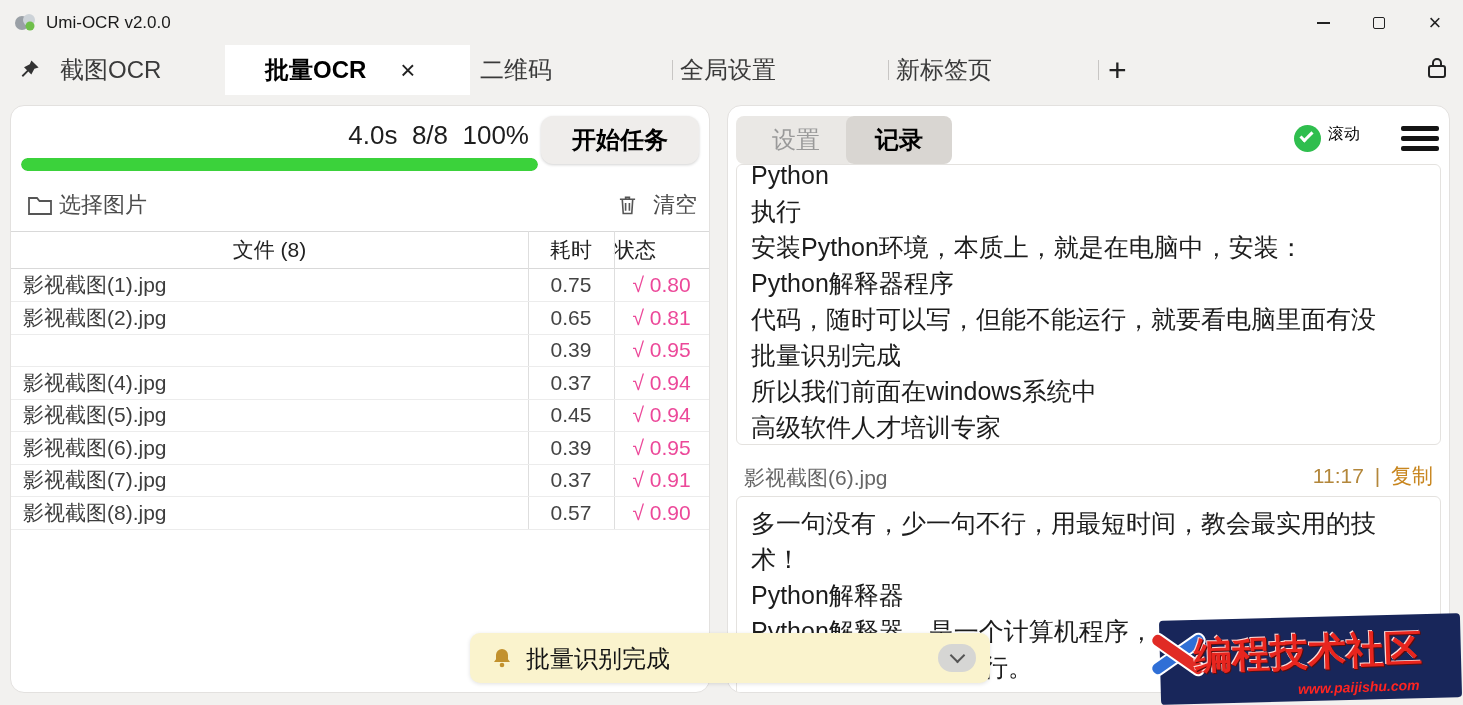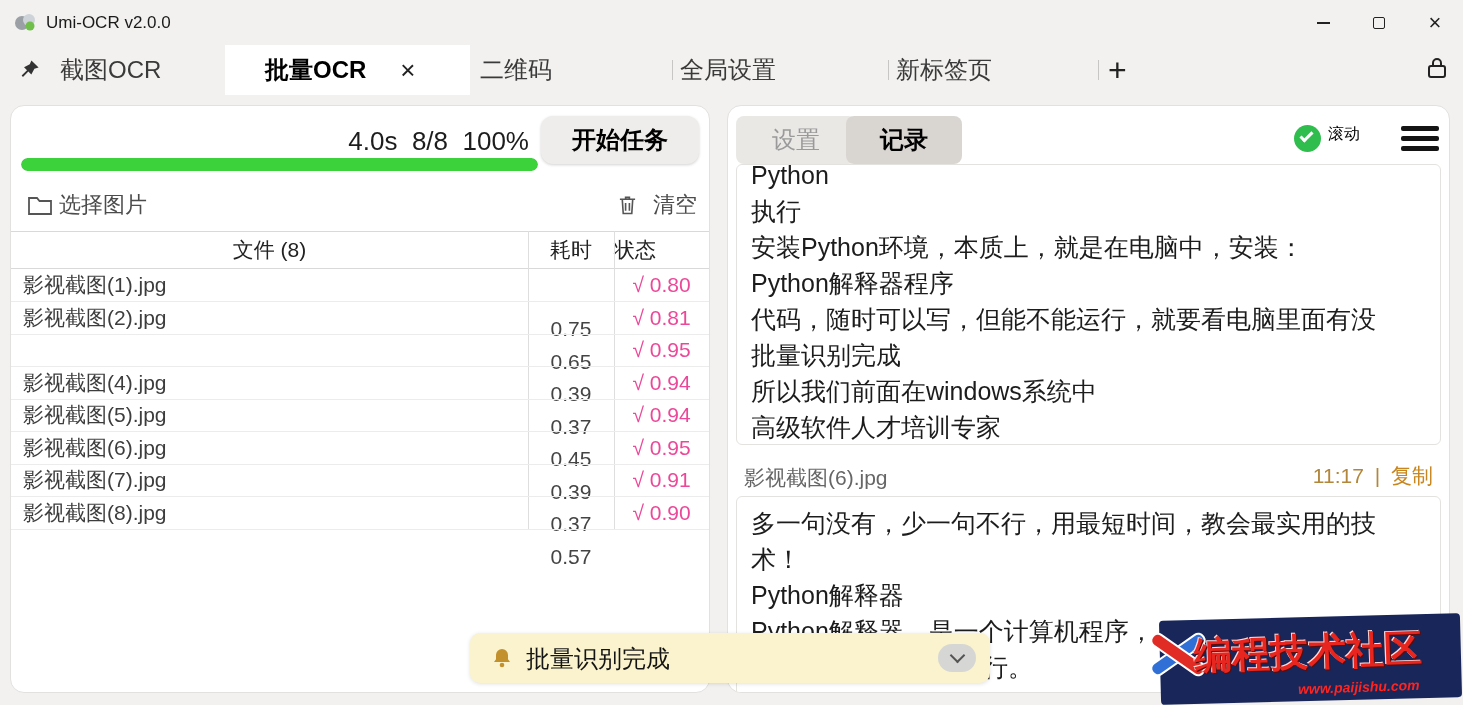--- a/index.html
+++ b/index.html
@@ -33,44 +33,44 @@
   #tab-newpage { left:896px; }
   #tab-add { left:1108px; font-size:32px; color:#222; }
   .tab-sep { position:absolute; top:15px; width:1px; height:20px; background:#c8c6c4; }
   .sep1 { left:672px; } .sep2 { left:888px; } .sep3 { left:1098px; }
   .lock-icon { position:absolute; right:16px; top:11px; cursor:pointer; }
   
   .card { position:absolute; background:#fff; border:1px solid #e3e1df; border-radius:14px; }
   #left-card { left:10px; top:105px; width:700px; height:588px; }
   #right-card { left:727px; top:105px; width:723px; height:588px; overflow:hidden; }
   
-  .progress-text { position:absolute; right:180px; top:20px; font-size:26px; color:#1d1d1d; white-space:pre; }
+  .progress-text { position:absolute; right:180px; top:14px; font-size:26px; color:#1d1d1d; white-space:pre; }
   .start-btn { position:absolute; right:10px; top:10px; width:158px; height:48px; background:#efedeb; border:none; border-radius:12px;
                font-size:24px; font-weight:bold; color:#000; box-shadow:0 1px 3px rgba(0,0,0,.18); cursor:pointer;
                font-family:Liberation Mono, monospace; }
   .progress-bar { position:absolute; left:10px; top:52px; width:517px; height:13px; border-radius:7px; background:#e9e9e9; overflow:hidden; }
   .progress-fill { height:100%; width:100%; background:#3bd23b; border-radius:7px; }
   .select-row { position:absolute; left:0; top:80px; width:100%; height:40px; }
   .folder-icon { position:absolute; left:16px; top:8px; }
   .select-label { position:absolute; left:48px; top:4px; font-size:22px; color:#4c4c4c; cursor:pointer; }
   .clear-btn { position:absolute; right:12px; top:4px; font-size:22px; color:#4c4c4c; display:flex; align-items:center; gap:16px; cursor:pointer; }
   .table-head { position:absolute; left:0; top:125px; width:100%; height:38px; border-top:1px solid #d9d9d9; border-bottom:1px solid #d9d9d9; font-size:21px; color:#222; }
   .th-file   { position:absolute; left:0;     width:517px; text-align:center; line-height:36px; }
   .th-time   { position:absolute; left:517px; width:86px;  text-align:center; line-height:36px; }
   .th-status { position:absolute; left:603px; width:95px;  line-height:36px; }
   .col-sep { position:absolute; top:125px; width:1px; height:299px; background:#dedede; }
   .cs1 { left:517px; } .cs2 { left:603px; }
   .file-row { position:absolute; left:0; width:100%; height:33px; border-bottom:1px solid #ececec; font-size:21px; color:#3d3d3d; cursor:default; }
   .row-file   { position:absolute; left:12px; line-height:32px; max-width:495px; overflow:hidden; white-space:nowrap; }
-  .row-time   { position:absolute; left:517px; width:86px; text-align:center; line-height:32px; color:#444;margin-top:44px; }
+  .row-time   { position:absolute; left:517px; width:86px; text-align:center; line-height:32px; color:#444; }
   .row-status { position:absolute; left:603px; width:95px; text-align:center; line-height:32px; color:#ec4899; }
   
   .rtab { position:absolute; top:10px; height:48px; border-radius:8px; font-size:24px; display:flex; align-items:center; justify-content:center; cursor:pointer; }
   #rtab-settings { left:8px;  width:120px; background:#eae8e5; color:#9a9a9a; }
-  #rtab-records  { left:118px; width:116px; background:#d9d6d2; color:#000; font-weight:bold; }
+  #rtab-records  { left:118px; width:106px; background:#d9d6d2; color:#000; font-weight:bold; }
   .scroll-check { position:absolute; left:566px; top:19px; width:27px; height:27px; border-radius:50%; background:#2fbe4e; cursor:pointer; }
   .scroll-check .tick { position:absolute; left:6px; top:7px; width:13px; height:7px; border-left:3px solid #fff; border-bottom:3px solid #fff; transform:rotate(-45deg); }
   .scroll-label { position:absolute; left:600px; top:18px; font-size:16px; color:#000; }
   .menu-icon { position:absolute; left:673px; top:20px; width:38px; height:26px; cursor:pointer; }
   .menu-icon .bar { position:absolute; left:0; width:38px; height:4.5px; border-radius:2px; background:#141414; }
   .menu-icon .b1 { top:0; } .menu-icon .b2 { top:10px; } .menu-icon .b3 { top:20px; }
   .block { position:absolute; left:8px; width:705px; background:#fff; border:1px solid #e4e2df; border-radius:6px; overflow:hidden; }
   #block1 { top:58px; height:281px; }
   #block1 .lines { margin-top:-16px; padding:8px 14px; }
   #block2 { top:390px; height:240px; }

